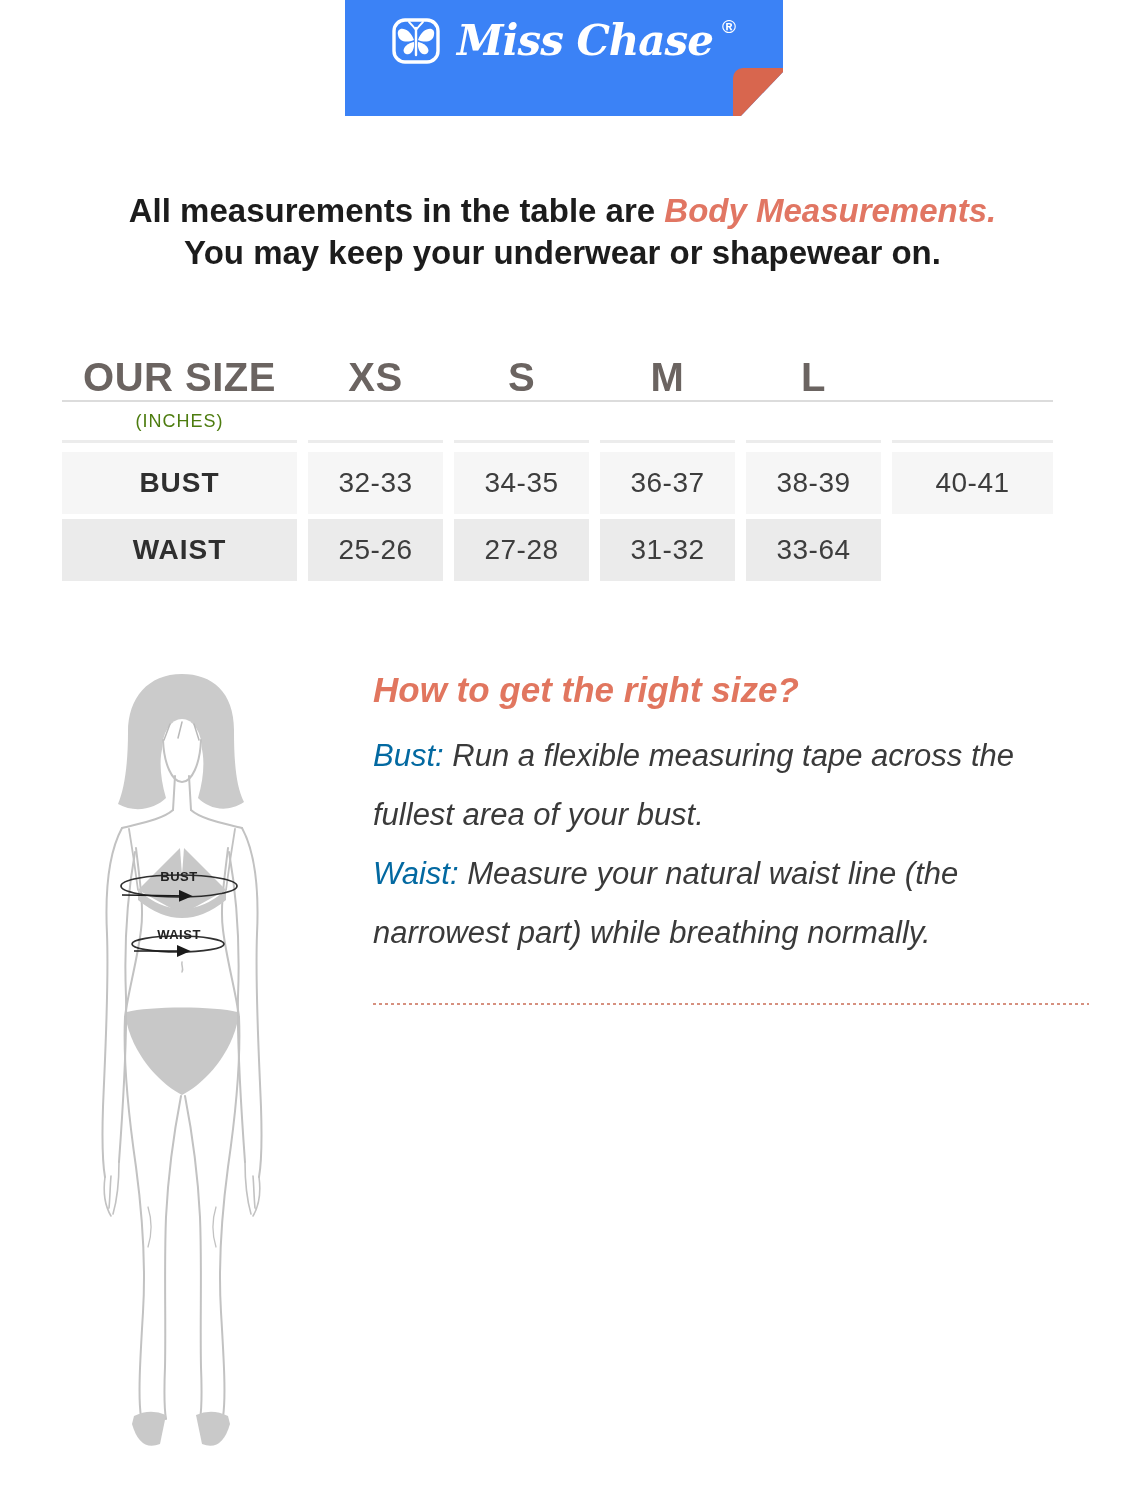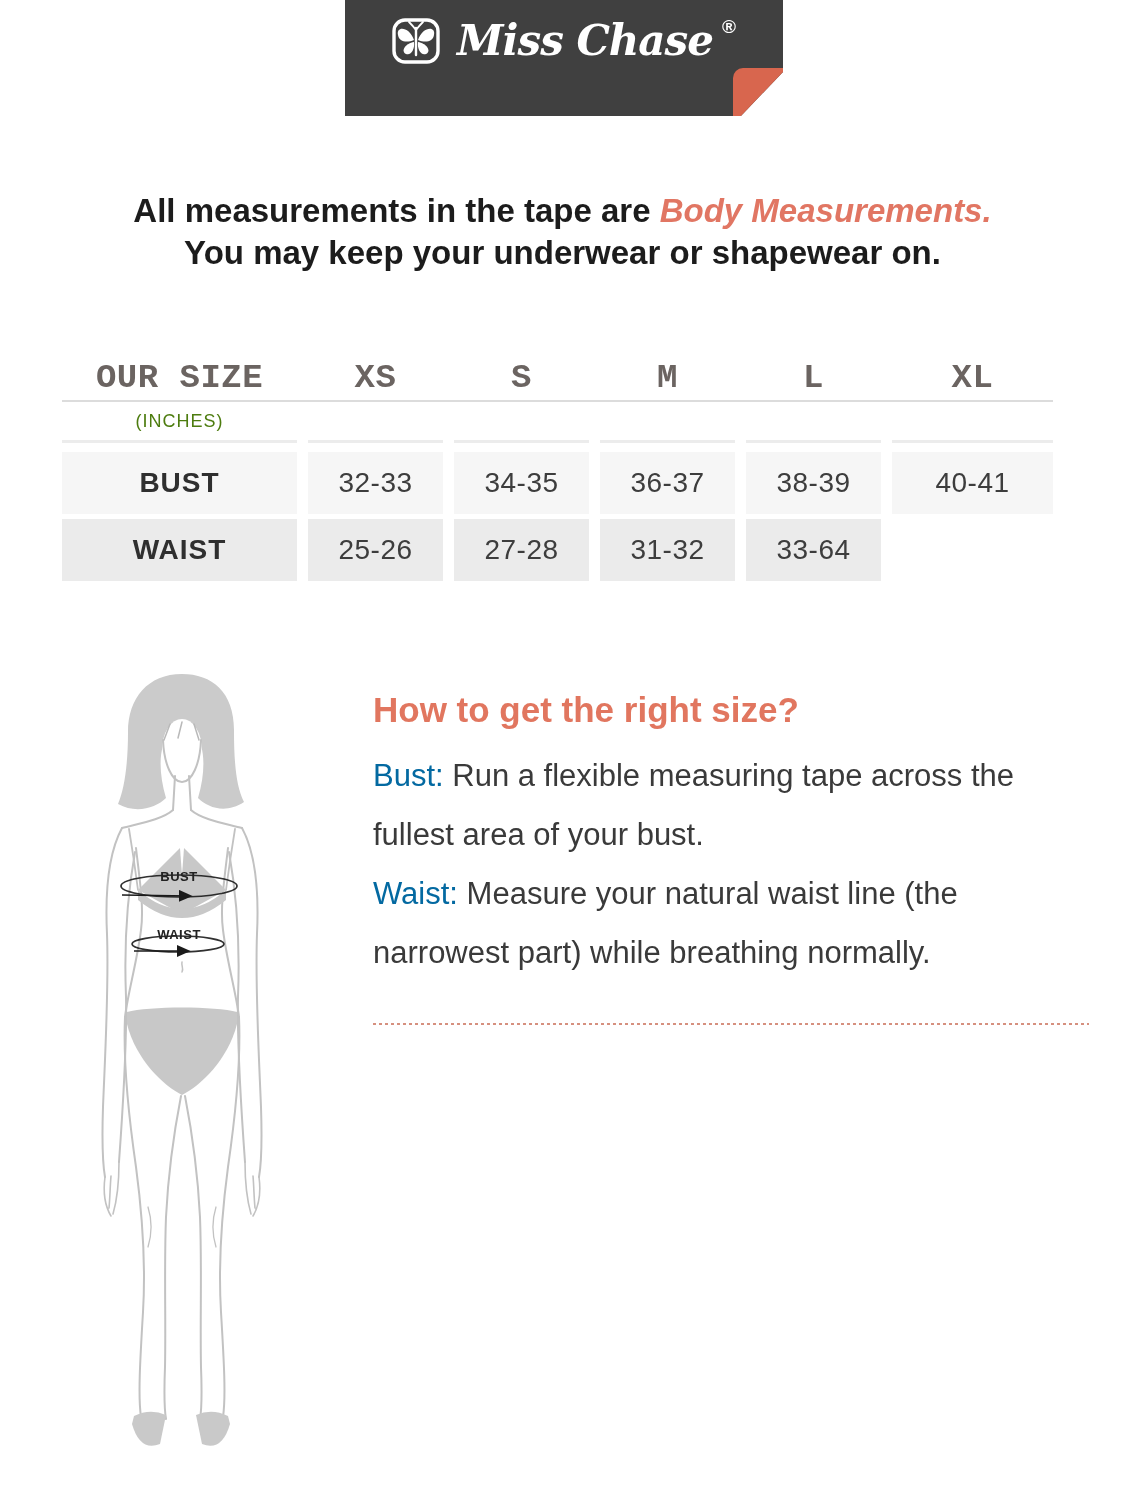--- a/index.html
+++ b/index.html
@@ -11,21 +11,21 @@
     height: 1500px;
     background: #ffffff;
     overflow: hidden;
   }
 
   
   .ribbon {
     position: absolute;
     left: 345px; top: 0;
     width: 438px; height: 116px;
-    background: #404040;
+    background: #3b82f6;
     clip-path: polygon(0 0, 100% 0, 100% 62%, 90.4% 100%, 0 100%);
     color: #ffffff;
   }
   .ribbon-fold {
     position: absolute;
     right: 0; bottom: 0;
     width: 50px; height: 48px;
     background: #d8664e;
     border-top-left-radius: 10px;
   }
@@ -89,25 +89,24 @@
   .size-table { position: absolute; left: 62px; top: 355px; width: 991px; }
   .trow {
     display: grid;
     grid-template-columns: 235px 135px 135px 135px 135px 161px;
     column-gap: 11px;
   }
   .thead { border-bottom: 2px solid #dcdcdc; }
   .thead .th {
     height: 45px;
     display: flex; align-items: center; justify-content: center;
-    font-size: 34px;
+    font-size: 40px;
     font-weight: bold;
     color: #6b6461;
     letter-spacing: .5px;
-    font-family: Liberation Mono, monospace;
   }
   .inches-row { height: 38px; }
   .inches-row .inches {
     display: flex; align-items: center; justify-content: center;
     font-size: 18px;
     color: #4d7c0f;
     letter-spacing: 1px;
   }
   .divider-row { margin-bottom: 9px; }
   .divider-row .seg { height: 3px; background: #ececec; }
@@ -120,21 +119,21 @@
   }
   .data-row .rowlabel { font-weight: bold; color: #2f2f2f; letter-spacing: 1px; }
   .row-bust .cell { background: #f6f6f6; }
   .row-waist .cell { background: #ebebeb; }
   .row-waist { margin-top: 5px; }
 
   
   .figure-wrap { position: absolute; left: 78px; top: 662px; width: 262px; height: 810px; }
 
   
-  .guide { position: absolute; left: 373px; top: 688px; width: 716px; color: #3a3a3a; }
+  .guide { position: absolute; left: 373px; top: 668px; width: 716px; color: #3a3a3a; font-style: italic; }
   .guide-title {
     font-size: 35px;
     font-weight: bold;
     line-height: 44px;
     color: #e1765f;
     margin-bottom: 14px;
   }
   .guide p.measure {
     font-size: 31px;
     line-height: 59px;
@@ -176,32 +175,31 @@
         <path d="M30,29 C38,30 44,38 38,41 C33,43 29,36 30,29 Z" fill="#ffffff"></path>
         <path d="M28,15 L28,42" stroke="#ffffff" stroke-width="2.4" stroke-linecap="round"></path>
         <path d="M28,17 C25,13 23,11 21,9 M28,17 C31,13 33,11 35,9" fill="none" stroke="#ffffff" stroke-width="1.8" stroke-linecap="round"></path>
       </svg>
       <span class="brand-script">Miss Chase</span>
       <span class="brand-reg">®</span>
     </div>
   </div>
 
   <div class="intro">
-    <div><span>All measurements in the tape are </span><span class="highlight">Body Measurements.</span></div>
+    <div><span>All measurements in the table are </span><span class="highlight">Body Measurements.</span></div>
     <div>You may keep your underwear or shapewear on.</div>
   </div>
 
   <div class="size-table">
     <div class="trow thead">
       <div class="th">OUR SIZE</div>
       <div class="th">XS</div>
       <div class="th">S</div>
       <div class="th">M</div>
       <div class="th">L</div>
-      <div class="th">XL</div>
     </div>
     <div class="trow inches-row">
       <div class="inches">(INCHES)</div>
     </div>
     <div class="trow divider-row">
       <div class="seg"></div>
       <div class="seg"></div>
       <div class="seg"></div>
       <div class="seg"></div>
       <div class="seg"></div>

